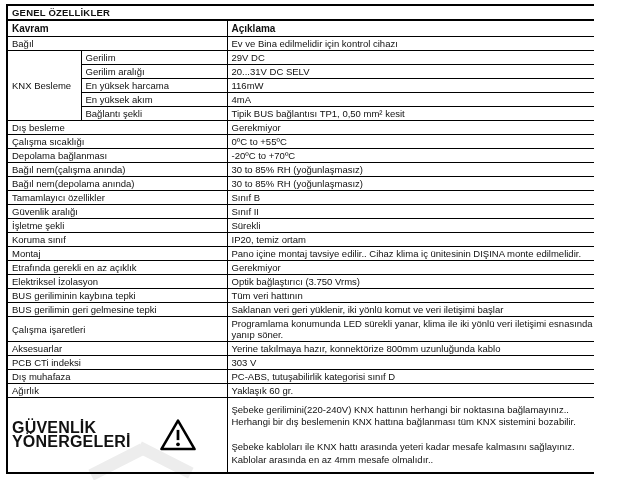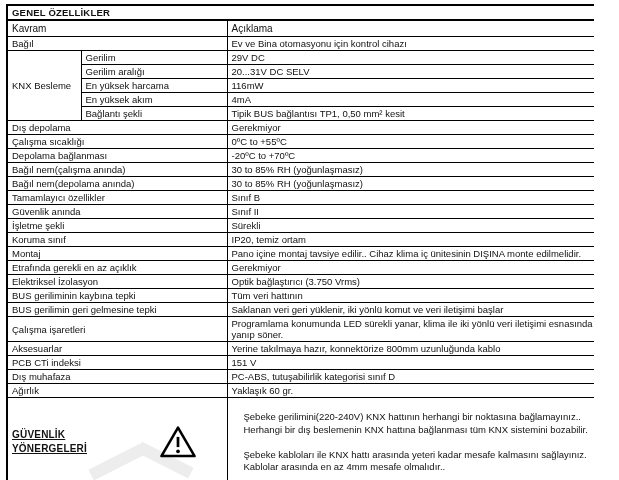--- a/index.html
+++ b/index.html
@@ -34,29 +34,29 @@
     background: transparent;
   }
   .title-cell {
     font-size: 13px;
     line-height: 15px;
     font-weight: bold;
     padding: 3px 5px 2px 5px;
     border-bottom: 2px solid #000 !important;
     letter-spacing: 0.2px;
   }
-  .spec thead th { font-weight: normal; font-size: 10px; padding: 2px 4px; }
+  .spec thead th { font-weight: bold; font-size: 10px; padding: 2px 4px; }
   .group-label-cell { vertical-align: middle; }
   .safety-label-cell { vertical-align: middle; padding: 4px 6px; }
   .safety-label-wrap { display: flex; align-items: center; justify-content: space-between; padding-right: 26px; }
-  .safety-title { font-weight: bold; font-size: 10px; line-height: 14px; letter-spacing: 0.2px; text-decoration: underline; }
+  .safety-title { font-weight: bold; font-size: 16px; line-height: 14px; letter-spacing: 0.2px; }
   .safety-title span { display: block; }
   .warn-icon svg { display: block; }
   .safety-text-cell { vertical-align: top; padding: 3px 6px; }
-  .safety-text { margin: 12px; white-space: pre-line; font-size: 9.5px; line-height: 12.5px; }
+  .safety-text { margin: 0; white-space: pre-line; font-size: 9.5px; line-height: 12.5px; }
 </style>
 </head>
 <body>
 
 <div class="sheet">
 
   <div class="watermark">
     <span class="wm-left"></span>
     <span class="wm-right"></span>
   </div>
@@ -73,21 +73,21 @@
       </tr>
       <tr>
         <th colspan="2">Kavram</th>
         <th>Açıklama</th>
       </tr>
     </thead>
 
     <tbody id="rows-body">
         <tr>
           <td class="label-cell" colspan="2">Bağıl</td>
-          <td class="value-cell">Ev ve Bina otomasyonu için kontrol cihazı</td>
+          <td class="value-cell">Ev ve Bina edilmelidir için kontrol cihazı</td>
         </tr>
         <tr>
           <td class="group-label-cell" rowspan="5">KNX Besleme</td>
           <td class="sub-label-cell">Gerilim</td>
           <td class="value-cell">29V DC</td>
         </tr>
         <tr>
           <td class="sub-label-cell">Gerilim aralığı</td>
           <td class="value-cell">20...31V DC SELV</td>
         </tr>
@@ -97,21 +97,21 @@
         </tr>
         <tr>
           <td class="sub-label-cell">En yüksek akım</td>
           <td class="value-cell">4mA</td>
         </tr>
         <tr>
           <td class="sub-label-cell">Bağlantı şekli</td>
           <td class="value-cell">Tipik BUS bağlantısı TP1, 0,50 mm² kesit</td>
         </tr>
         <tr>
-          <td class="label-cell" colspan="2">Dış depolama</td>
+          <td class="label-cell" colspan="2">Dış besleme</td>
           <td class="value-cell">Gerekmiyor</td>
         </tr>
         <tr>
           <td class="label-cell" colspan="2">Çalışma sıcaklığı</td>
           <td class="value-cell">0ºC to +55ºC</td>
         </tr>
         <tr>
           <td class="label-cell" colspan="2">Depolama bağlanması</td>
           <td class="value-cell">-20ºC to +70ºC</td>
         </tr>
@@ -121,21 +121,21 @@
         </tr>
         <tr>
           <td class="label-cell" colspan="2">Bağıl nem(depolama anında)</td>
           <td class="value-cell">30 to 85% RH (yoğunlaşmasız)</td>
         </tr>
         <tr>
           <td class="label-cell" colspan="2">Tamamlayıcı özellikler</td>
           <td class="value-cell">Sınıf B</td>
         </tr>
         <tr>
-          <td class="label-cell" colspan="2">Güvenlik anında</td>
+          <td class="label-cell" colspan="2">Güvenlik aralığı</td>
           <td class="value-cell">Sınıf II</td>
         </tr>
         <tr>
           <td class="label-cell" colspan="2">İşletme şekli</td>
           <td class="value-cell">Sürekli</td>
         </tr>
         <tr>
           <td class="label-cell" colspan="2">Koruma sınıf</td>
           <td class="value-cell">IP20, temiz ortam</td>
         </tr>
@@ -162,21 +162,21 @@
         <tr>
           <td class="label-cell" colspan="2">Çalışma işaretleri</td>
           <td class="value-cell">Programlama konumunda LED sürekli yanar, klima ile iki yönlü veri iletişimi esnasında yanıp söner.</td>
         </tr>
         <tr>
           <td class="label-cell" colspan="2">Aksesuarlar</td>
           <td class="value-cell">Yerine takılmaya hazır, konnektörize 800mm uzunluğunda kablo</td>
         </tr>
         <tr>
           <td class="label-cell" colspan="2">PCB CTi indeksi</td>
-          <td class="value-cell">151 V</td>
+          <td class="value-cell">303 V</td>
         </tr>
         <tr>
           <td class="label-cell" colspan="2">Dış muhafaza</td>
           <td class="value-cell">PC-ABS, tutuşabilirlik kategorisi sınıf D</td>
         </tr>
         <tr>
           <td class="label-cell" colspan="2">Ağırlık</td>
           <td class="value-cell">Yaklaşık 60 gr.</td>
         </tr>
       </tbody>

